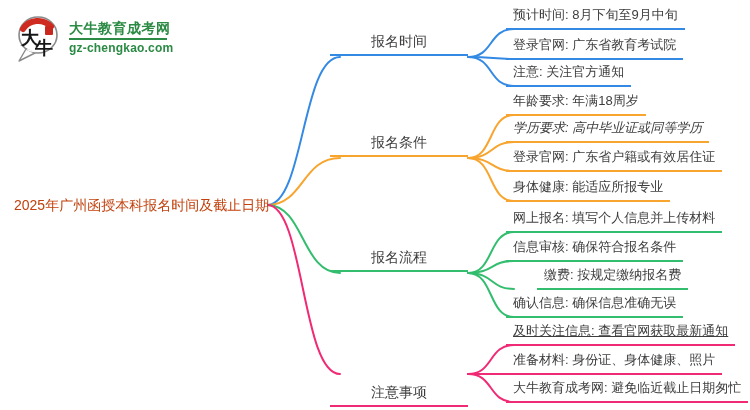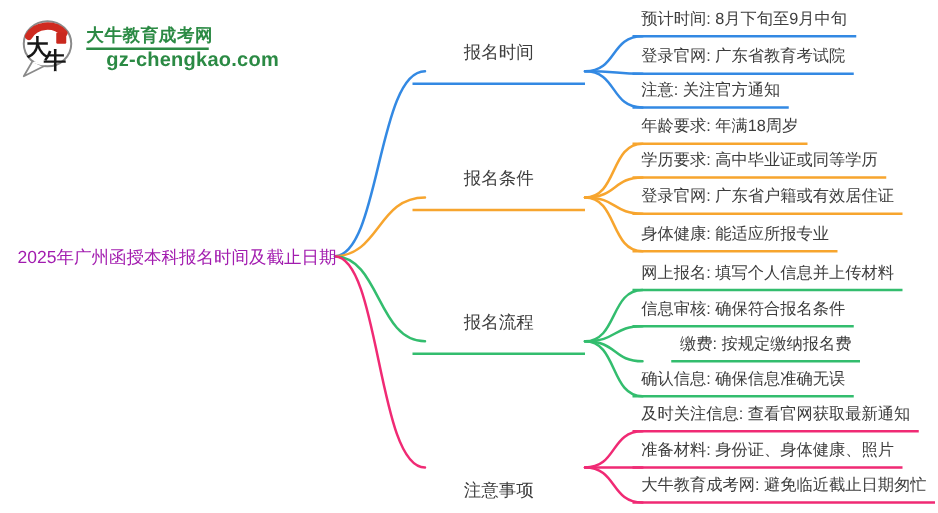--- a/index.html
+++ b/index.html
@@ -10,33 +10,33 @@
   }
   svg.lines { position:absolute; left:0; top:0; z-index:1; }
   svg.lines path { fill:none; stroke-width:2; stroke-linecap:round; }
 
   
   .logo { position:absolute; left:14px; top:12px; z-index:3; display:flex; align-items:flex-start; cursor:pointer; }
   .logo-mark { width:50px; height:52px; }
   .logo-text { margin-left:5px; margin-top:8px; }
   .logo-name { font-size:14px; font-weight:bold; color:#2b8a44; letter-spacing:0.5px; line-height:16px; }
   .logo-sep { height:2px; background:#2b8a44; margin:2px 0 2px 0; width:98px; }
-  .logo-domain { font-size:16px; font-weight:bold; color:#2b8a44; letter-spacing:0.2px; line-height:13px;margin-left:16px; }
+  .logo-domain { font-size:12px; font-weight:bold; color:#2b8a44; letter-spacing:0.2px; line-height:13px; }
 
   
   .topic {
     position:absolute; left:14px; top:196px; z-index:2;
-    font-size:14px; color:#a21caf; white-space:nowrap; line-height:19px;
+    font-size:14px; color:#c2410c; white-space:nowrap; line-height:19px;
   }
 
   
   .blabel {
     position:absolute; left:330px; width:138px; z-index:2;
     text-align:center; font-size:14px; color:#3d3d3d;
-    line-height:19px; padding-bottom:15px;
+    line-height:19px; padding-bottom:3px;
     border-bottom:2px solid #999; height:19px;
   }
 
   
   .leaf {
     position:absolute; left:506px; z-index:2;
     font-size:13px; color:#3d3d3d; white-space:nowrap;
     line-height:20px; padding:0 7px 3px 7px;
     border-bottom:2px solid #999;
     text-align:center;
@@ -102,26 +102,26 @@
   <div class="blabel" style="top: 32px; border-bottom-color: rgb(51, 137, 227);">报名时间</div>
   <div class="blabel" style="top: 133px; border-bottom-color: rgb(247, 165, 46);">报名条件</div>
   <div class="blabel" style="top: 248px; border-bottom-color: rgb(51, 189, 110);">报名流程</div>
   <div class="blabel" style="top: 349px; border-bottom-color: rgb(240, 42, 116); margin-top: 34px;">注意事项</div>
 
   <div class="leaf" style="top: 5px; border-bottom-color: rgb(51, 137, 227);">预计时间: 8月下旬至9月中旬</div>
   <div class="leaf" style="top: 35px; border-bottom-color: rgb(51, 137, 227);">登录官网: 广东省教育考试院</div>
   <div class="leaf" style="top: 62px; border-bottom-color: rgb(51, 137, 227);">注意: 关注官方通知</div>
 
   <div class="leaf" style="top: 91px; border-bottom-color: rgb(247, 165, 46);">年龄要求: 年满18周岁</div>
-  <div class="leaf" style="top: 118px; border-bottom-color: rgb(247, 165, 46);">学历要求: 高中毕业证或同等学历</div>
+  <div class="leaf" style="top: 118px; border-bottom-color: rgb(247, 165, 46); font-style: italic;">学历要求: 高中毕业证或同等学历</div>
   <div class="leaf" style="top: 147px; border-bottom-color: rgb(247, 165, 46);">登录官网: 广东省户籍或有效居住证</div>
   <div class="leaf" style="top: 177px; border-bottom-color: rgb(247, 165, 46);">身体健康: 能适应所报专业</div>
 
   <div class="leaf" style="top: 208px; border-bottom-color: rgb(51, 189, 110);">网上报名: 填写个人信息并上传材料</div>
   <div class="leaf" style="top: 237px; border-bottom-color: rgb(51, 189, 110);">信息审核: 确保符合报名条件</div>
   <div class="leaf" style="top: 265px; border-bottom-color: rgb(51, 189, 110); margin-left: 31px;">缴费: 按规定缴纳报名费</div>
   <div class="leaf" style="top: 293px; border-bottom-color: rgb(51, 189, 110);">确认信息: 确保信息准确无误</div>
 
-  <div class="leaf" style="top: 321px; border-bottom-color: rgb(240, 42, 116);">及时关注信息: 查看官网获取最新通知</div>
+  <div class="leaf" style="top: 321px; border-bottom-color: rgb(240, 42, 116); text-decoration: underline;">及时关注信息: 查看官网获取最新通知</div>
   <div class="leaf" style="top: 350px; border-bottom-color: rgb(240, 42, 116);">准备材料: 身份证、身体健康、照片</div>
   <div class="leaf" style="top: 378px; border-bottom-color: rgb(240, 42, 116);">大牛教育成考网: 避免临近截止日期匆忙</div>
 
 </div>
 
 </body></html>

